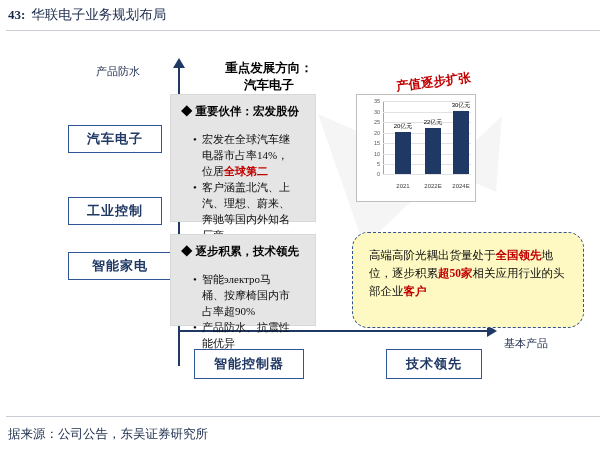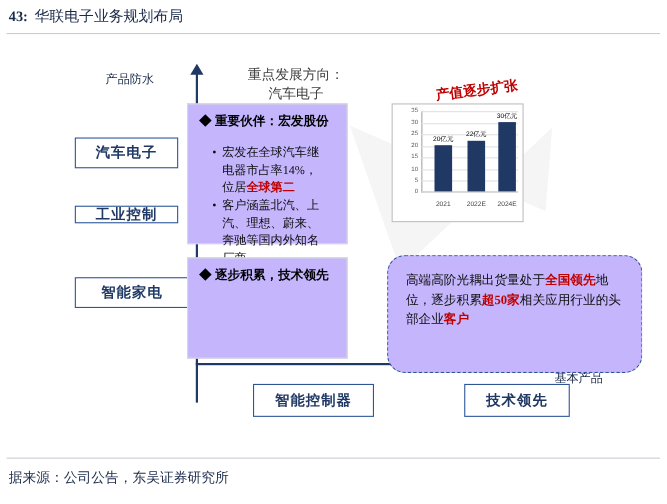--- a/index.html
+++ b/index.html
@@ -141,72 +141,71 @@
     color: #1f3864;
     font-size: 13px;
     font-weight: bold;
     font-family: "Liberation Serif", serif;
     display: flex;
     align-items: center;
     justify-content: center;
     letter-spacing: 1px;
   }
   .cat-1 { left: 62px; top: 89px;  width: 94px; height: 28px; }
-  .cat-2 { left: 62px; top: 151px; width: 94px; height: 16px; }
+  .cat-2 { left: 62px; top: 161px; width: 94px; height: 28px; }
   .cat-3 { left: 62px; top: 216px; width: 104px; height: 28px; border-width: 1.6px; }
 
   
   .bot-box {
     position: absolute;
     box-sizing: border-box;
     border: 1.4px solid #2f5597;
     background: #ffffff;
     color: #1f3864;
     font-size: 13px;
     font-weight: bold;
     font-family: Liberation Serif, serif;
     display: flex;
     align-items: center;
     justify-content: center;
     letter-spacing: 1px;
-    margin-left: 36px;
   }
   .bot-1 { left: 188px; top: 313px; width: 110px; height: 30px; }
   .bot-2 { left: 380px; top: 313px; width: 96px; height: 30px; }
 
   
   .red-heading {
     position: absolute;
     left: 198px;
     top: 24px;
     width: 130px;
     text-align: center;
-    color: #404040;
+    color: #000000;
     font-size: 12.5px;
-    font-weight: normal;
+    font-weight: bold;
     font-family: "Liberation Serif", serif;
     line-height: 1.35;
   }
   .red-heading2 {
     position: absolute;
     left: 390px;
     top: 38px;
     color: #c00000;
     font-size: 12.5px;
     font-weight: bold;
     font-family: "Liberation Serif", serif;
     transform: rotate(-7deg);
     white-space: nowrap;
   }
 
   
   .panel {
     position: absolute;
     box-sizing: border-box;
-    background: #c4b5fd;
+    background: #e5e5e5;
     border: 1px solid #d9d9d9;
     padding: 8px 10px 8px 10px;
     font-family: "Liberation Serif", serif;
     font-size: 11px;
     line-height: 1.45;
     color: #0d0d0d;
   }
   .panel-1 { left: 164px; top: 58px;  width: 146px; height: 128px; }
   .panel-2 { left: 164px; top: 198px; width: 146px; height: 92px; }
   .panel h4 {
@@ -310,25 +309,25 @@
     font-family: "Liberation Sans", sans-serif;
     transform: translateX(-50%);
   }
 
   
   .callout {
     position: absolute;
     left: 346px;
     top: 196px;
     width: 232px;
-    height: 107px;
+    height: 96px;
     box-sizing: border-box;
     border: 1.6px dashed #2f5597;
     border-radius: 16px;
-    background: #c4b5fd;
+    background: #fef9c3;
     padding: 14px 16px;
     font-family: "Liberation Serif", serif;
     font-size: 11.5px;
     line-height: 1.55;
     color: #0d0d0d;
   }
 
   
   .wedge {
     position: absolute;
@@ -379,20 +378,24 @@
     <div class="panel panel-1">
       <h4>◆  重要伙伴：宏发股份</h4>
       <ul>
         <li><span>宏发在全球汽车继电器市占率14%，位居</span><span class="hl-red">全球第二</span></li>
         <li><span>客户涵盖北汽、上汽、理想、蔚来、奔驰等国内外知名厂商</span></li>
       </ul>
     </div>
 
     <div class="panel panel-2">
       <h4>◆  逐步积累，技术领先</h4>
+      <ul>
+        <li><span>智能электро马桶、按摩椅国内市占率超90%</span></li>
+        <li><span>产品防水、抗震性能优异</span></li>
+      </ul>
     </div>
 
     <div class="minichart">
       <div class="mc-plot">
         <div class="mc-axis-y"></div>
         <div class="mc-axis"></div>
 
         <div class="mc-grid" style="top:0px;">
             <span class="mc-ytick">35</span>
           </div>

